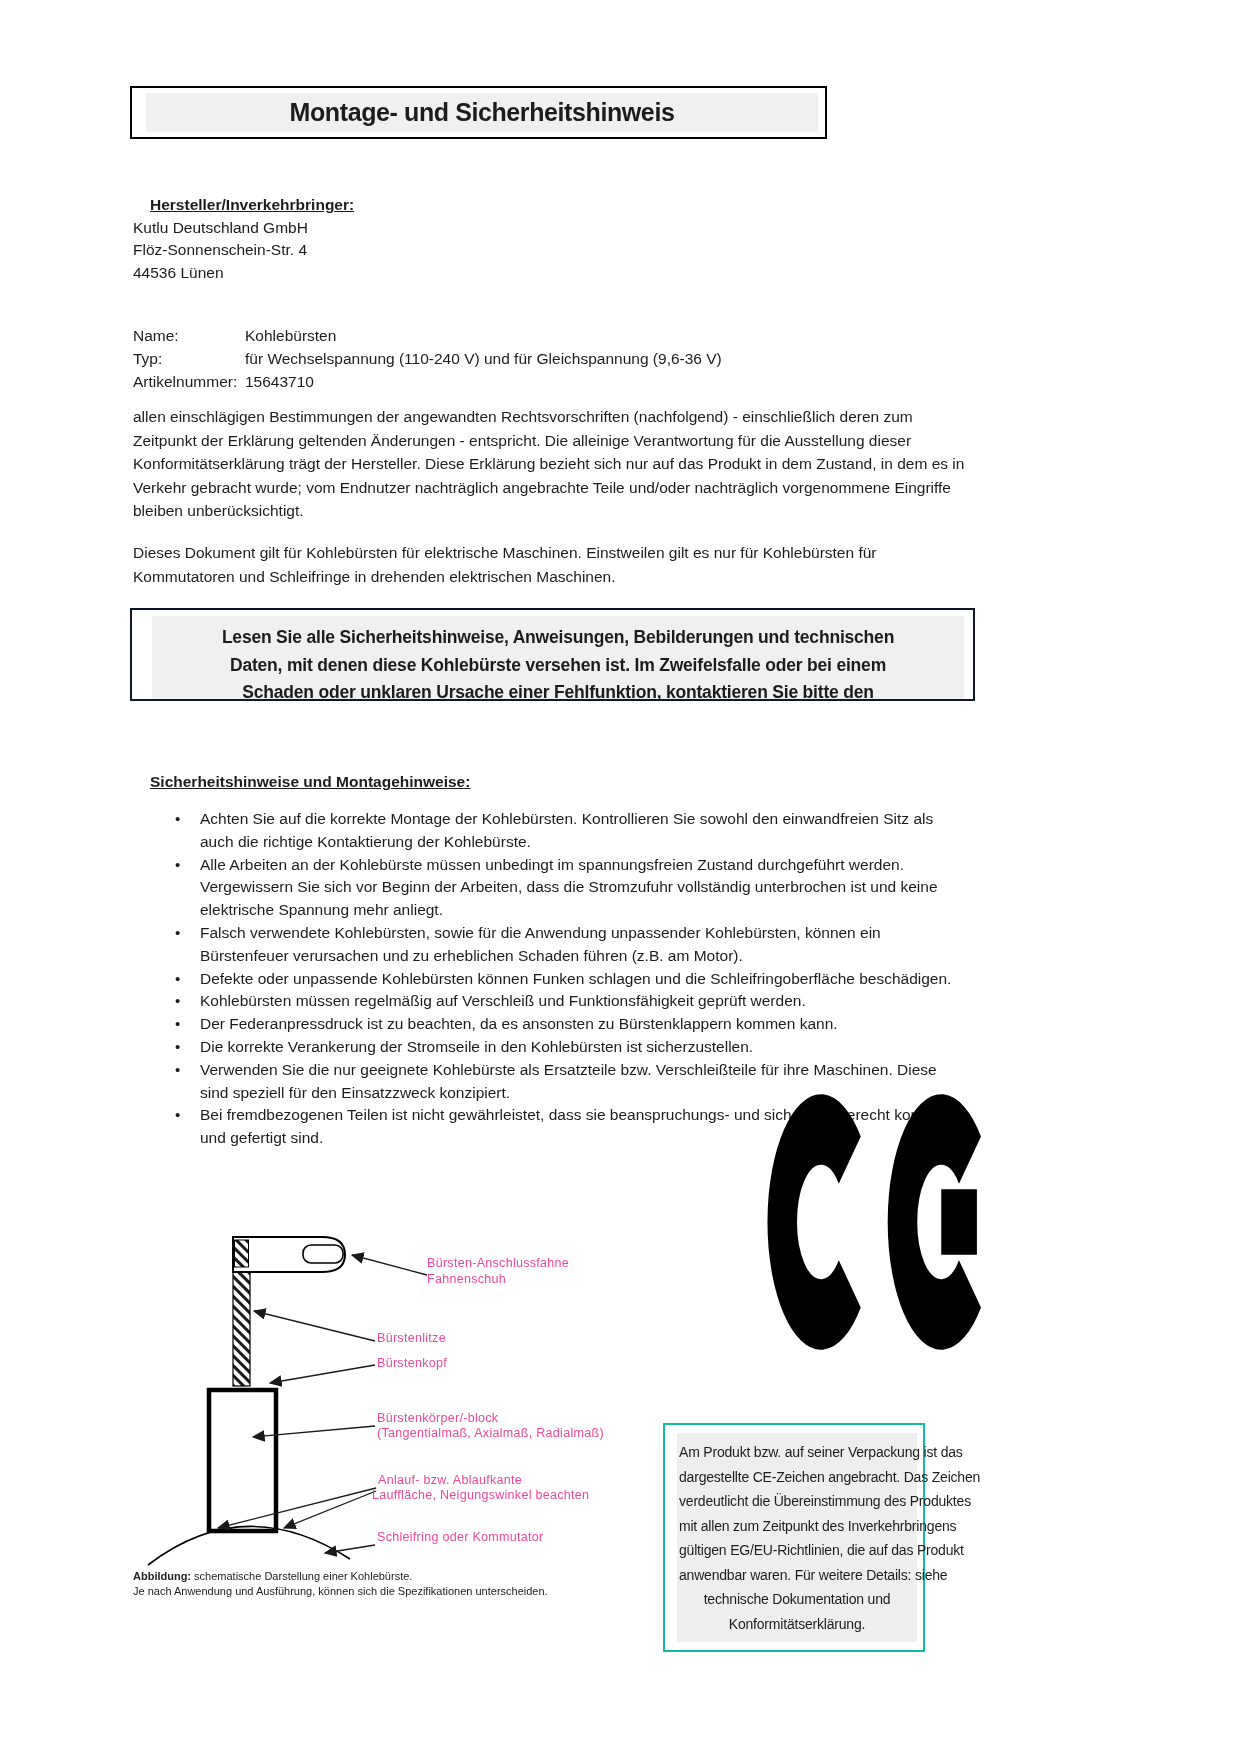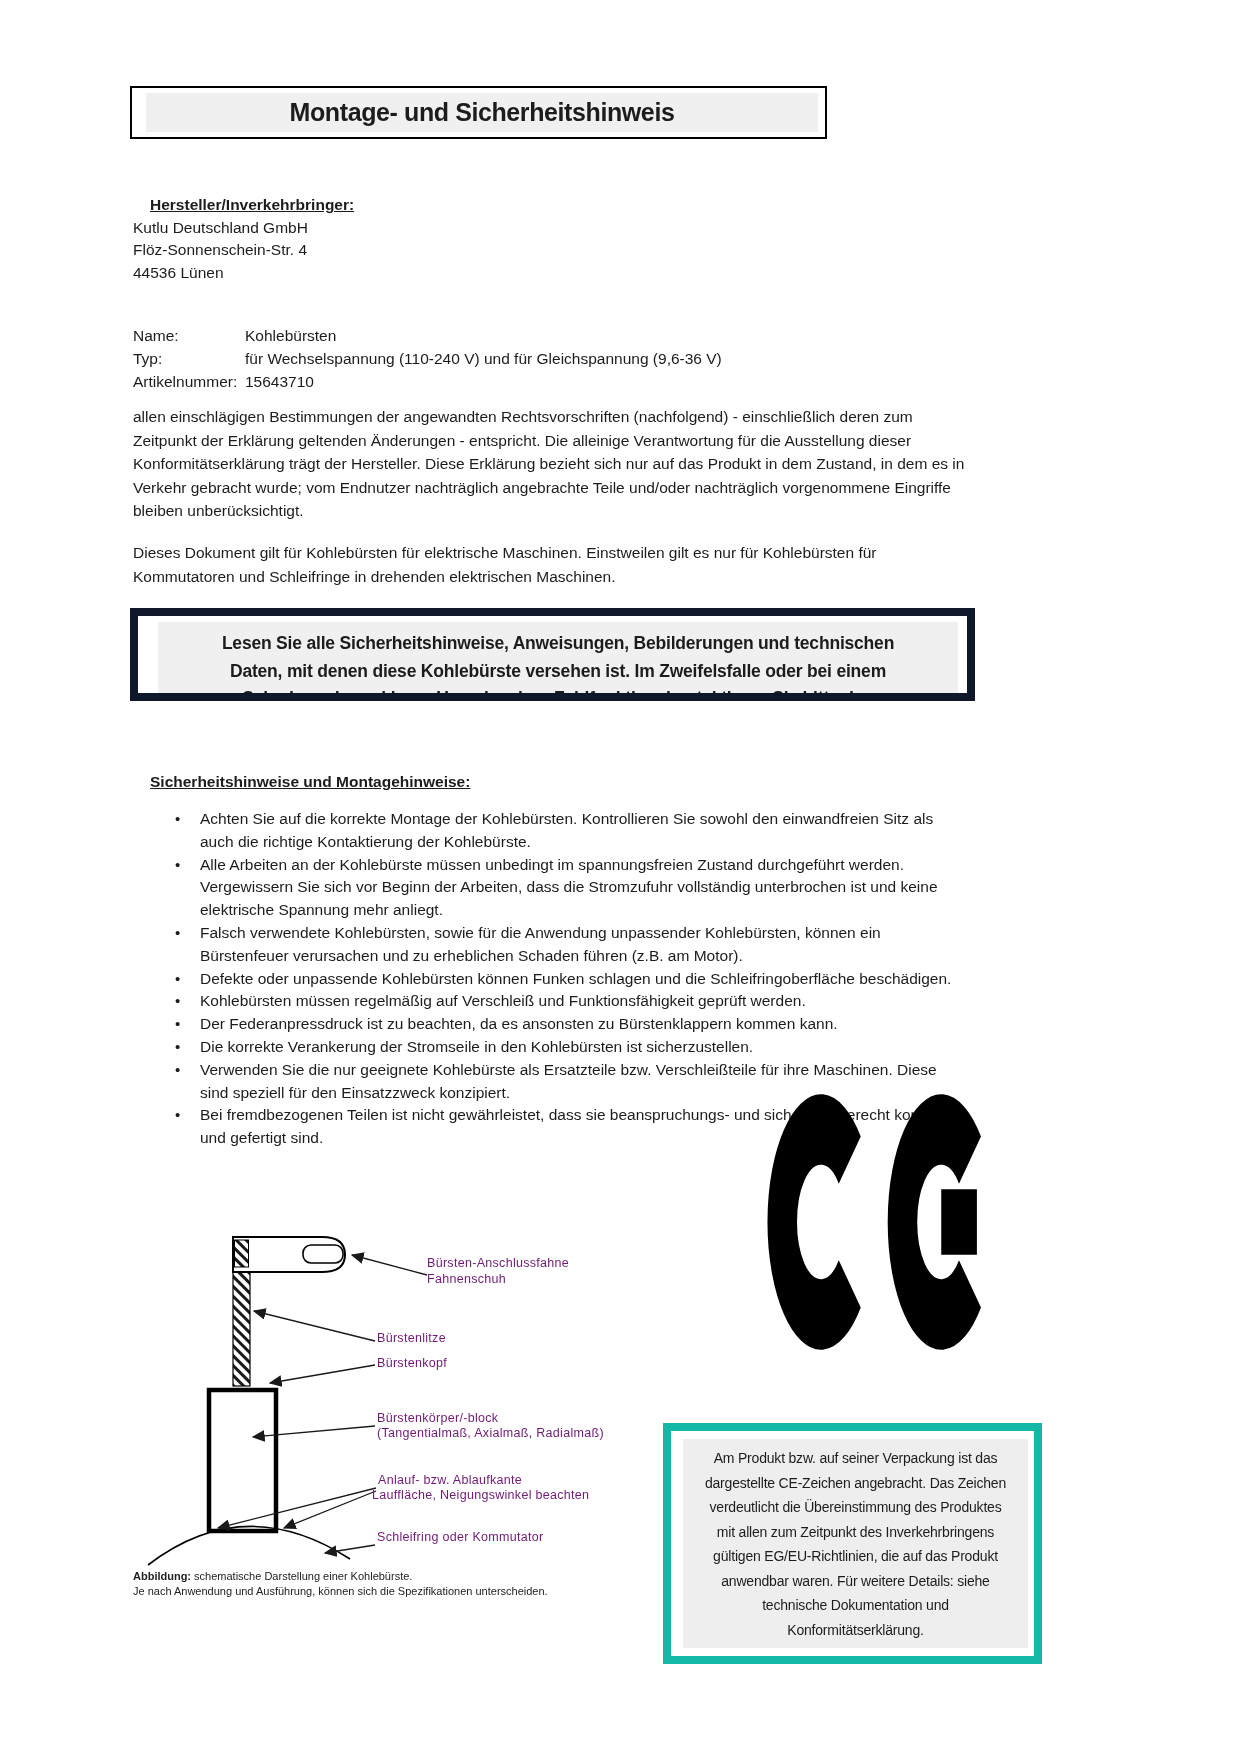--- a/index.html
+++ b/index.html
@@ -18,36 +18,36 @@
 
   .h-underline { font-weight:bold; text-decoration:underline; font-size:15.5px;margin-left:17px; }
 
   .mfg-lines div { line-height:22.7px; }
 
   .prod-row { display:flex; line-height:22.8px; }
   .prod-row .lbl { width:112px; flex:0 0 112px; }
 
   
   .warn-box { position:absolute; left:130px; top:608px; width:845px; height:93px;
-              border:8px solid #0f172a; overflow:hidden; background:#fff; }
+              border:2px solid #0f172a; overflow:hidden; background:#fff; }
   .warn-inner { margin:6px 9px 0 20px; height:86px; background:#f0f0f0; padding-top:8px; }
   .warn-inner div { text-align:center; font-weight:bold; font-size:17.5px; line-height:27.5px;
                     white-space:nowrap; letter-spacing:-0.2px; }
 
   ul.safety { list-style:none; }
   ul.safety li { position:relative; padding-left:67px; line-height:22.8px; margin:0; }
   ul.safety li::before { content:"\2022"; position:absolute; left:42px; top:0; font-size:15px; }
 
   
-  .dlabel { position:absolute; font-size:12.5px; color:#701a75; letter-spacing:0.3px; white-space:nowrap; }
+  .dlabel { position:absolute; font-size:12.5px; color:#ec4899; letter-spacing:0.3px; white-space:nowrap; }
 
   .caption { position:absolute; left:133px; font-size:11px; color:#222; white-space:nowrap; }
 
   
-  .ce-box { position:absolute; left:663px; top:1423px; width:379px; border:8px solid #14b8a6; background:#fff; }
+  .ce-box { position:absolute; left:663px; top:1423px; width:262px; border:2px solid #14b8a6; background:#fff; }
   .ce-inner { margin:8px 6px 8px 12px; background:#eeeeee; padding:7px 2px 6px 2px; }
   .ce-inner div { text-align:center; font-size:14px; line-height:24.5px; white-space:nowrap; letter-spacing:-0.2px; }
 
   svg { position:absolute; }
 </style>
 </head>
 <body>
 
 <div class="page">
 

